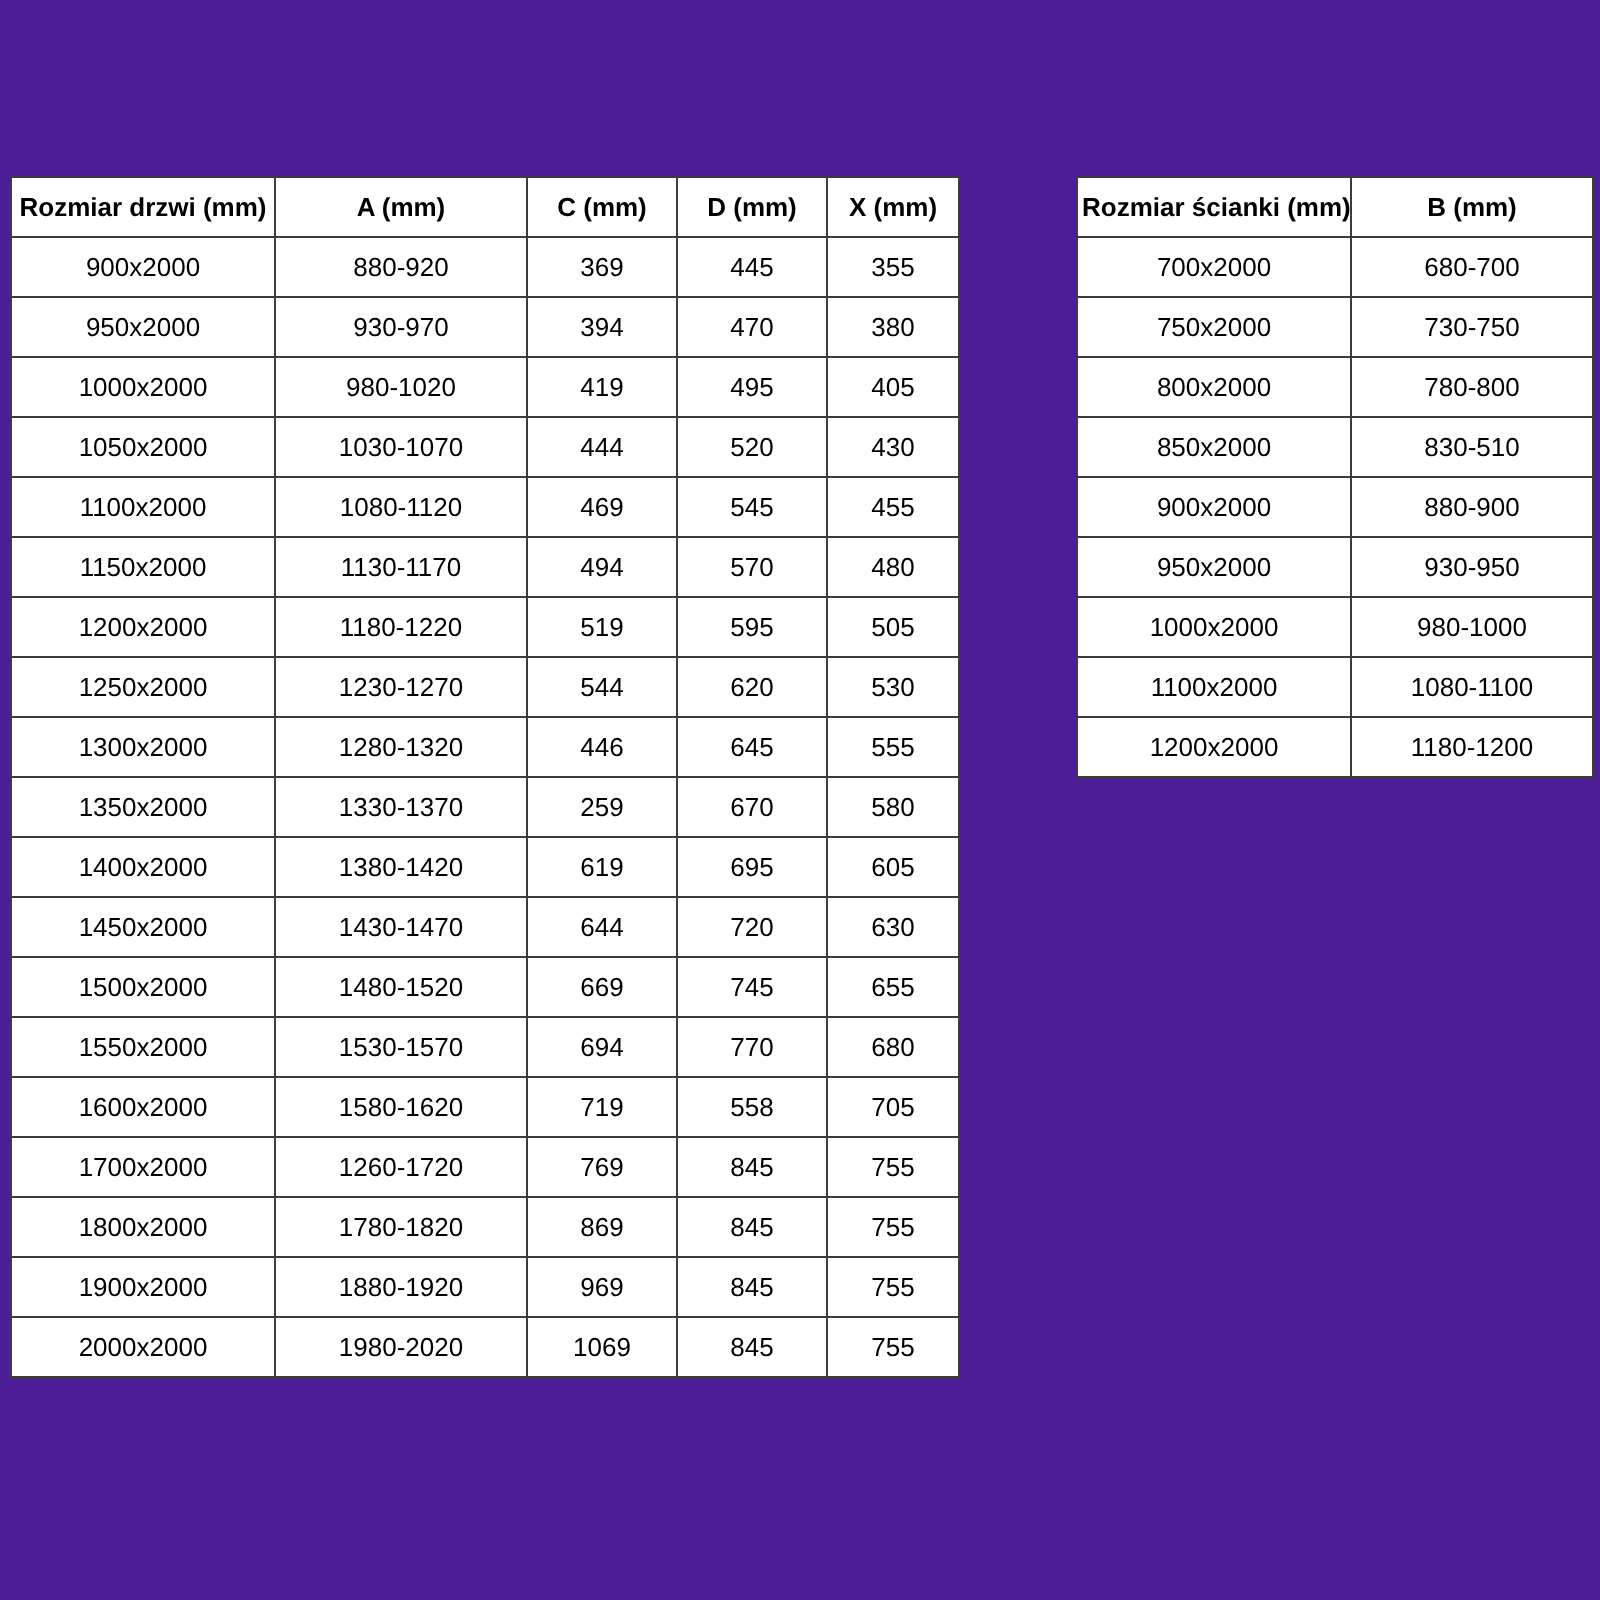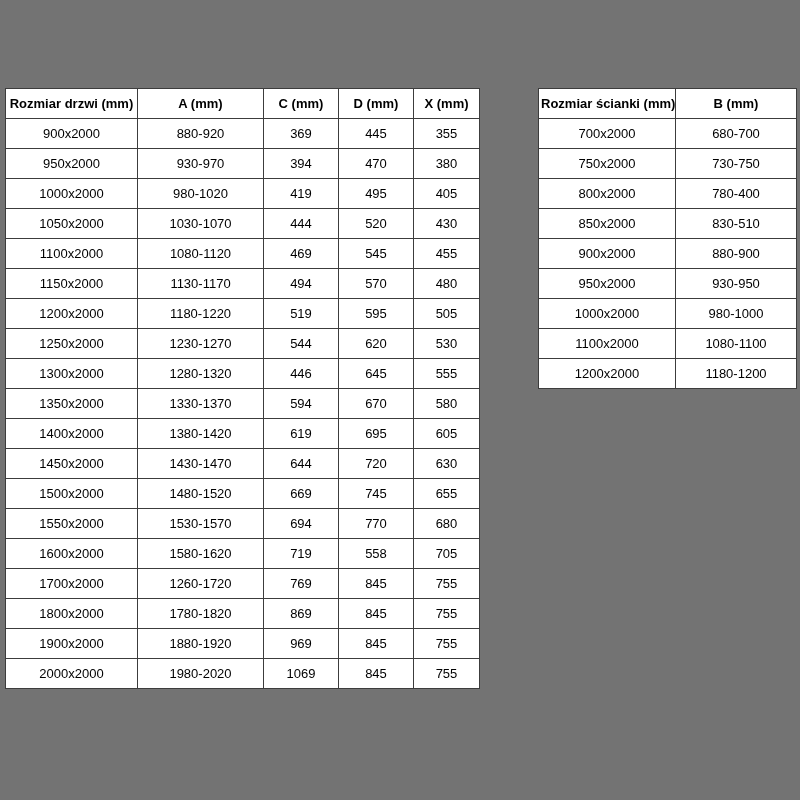--- a/index.html
+++ b/index.html
@@ -6,21 +6,21 @@
   html, body {
     width: 800px;
     height: 800px;
     background: #ffffff;
     font-family: "Liberation Sans", "DejaVu Sans", sans-serif;
   }
   .page {
     position: relative;
     width: 800px;
     height: 800px;
-    background: #737373;
+    background: #4c1d95;
     overflow: hidden;
   }
   table.tbl {
     position: absolute;
     border-collapse: collapse;
     table-layout: fixed;
     background: #ffffff;
   }
   table.tbl th,
   table.tbl td {
@@ -133,21 +133,21 @@
         <tr>
           <td>1300x2000</td>
           <td>1280-1320</td>
           <td>446</td>
           <td>645</td>
           <td>555</td>
         </tr>
         <tr>
           <td>1350x2000</td>
           <td>1330-1370</td>
-          <td>594</td>
+          <td>259</td>
           <td>670</td>
           <td>580</td>
         </tr>
         <tr>
           <td>1400x2000</td>
           <td>1380-1420</td>
           <td>619</td>
           <td>695</td>
           <td>605</td>
         </tr>
@@ -225,21 +225,21 @@
         <tr>
           <td>700x2000</td>
           <td>680-700</td>
         </tr>
         <tr>
           <td>750x2000</td>
           <td>730-750</td>
         </tr>
         <tr>
           <td>800x2000</td>
-          <td>780-400</td>
+          <td>780-800</td>
         </tr>
         <tr>
           <td>850x2000</td>
           <td>830-510</td>
         </tr>
         <tr>
           <td>900x2000</td>
           <td>880-900</td>
         </tr>
         <tr>

